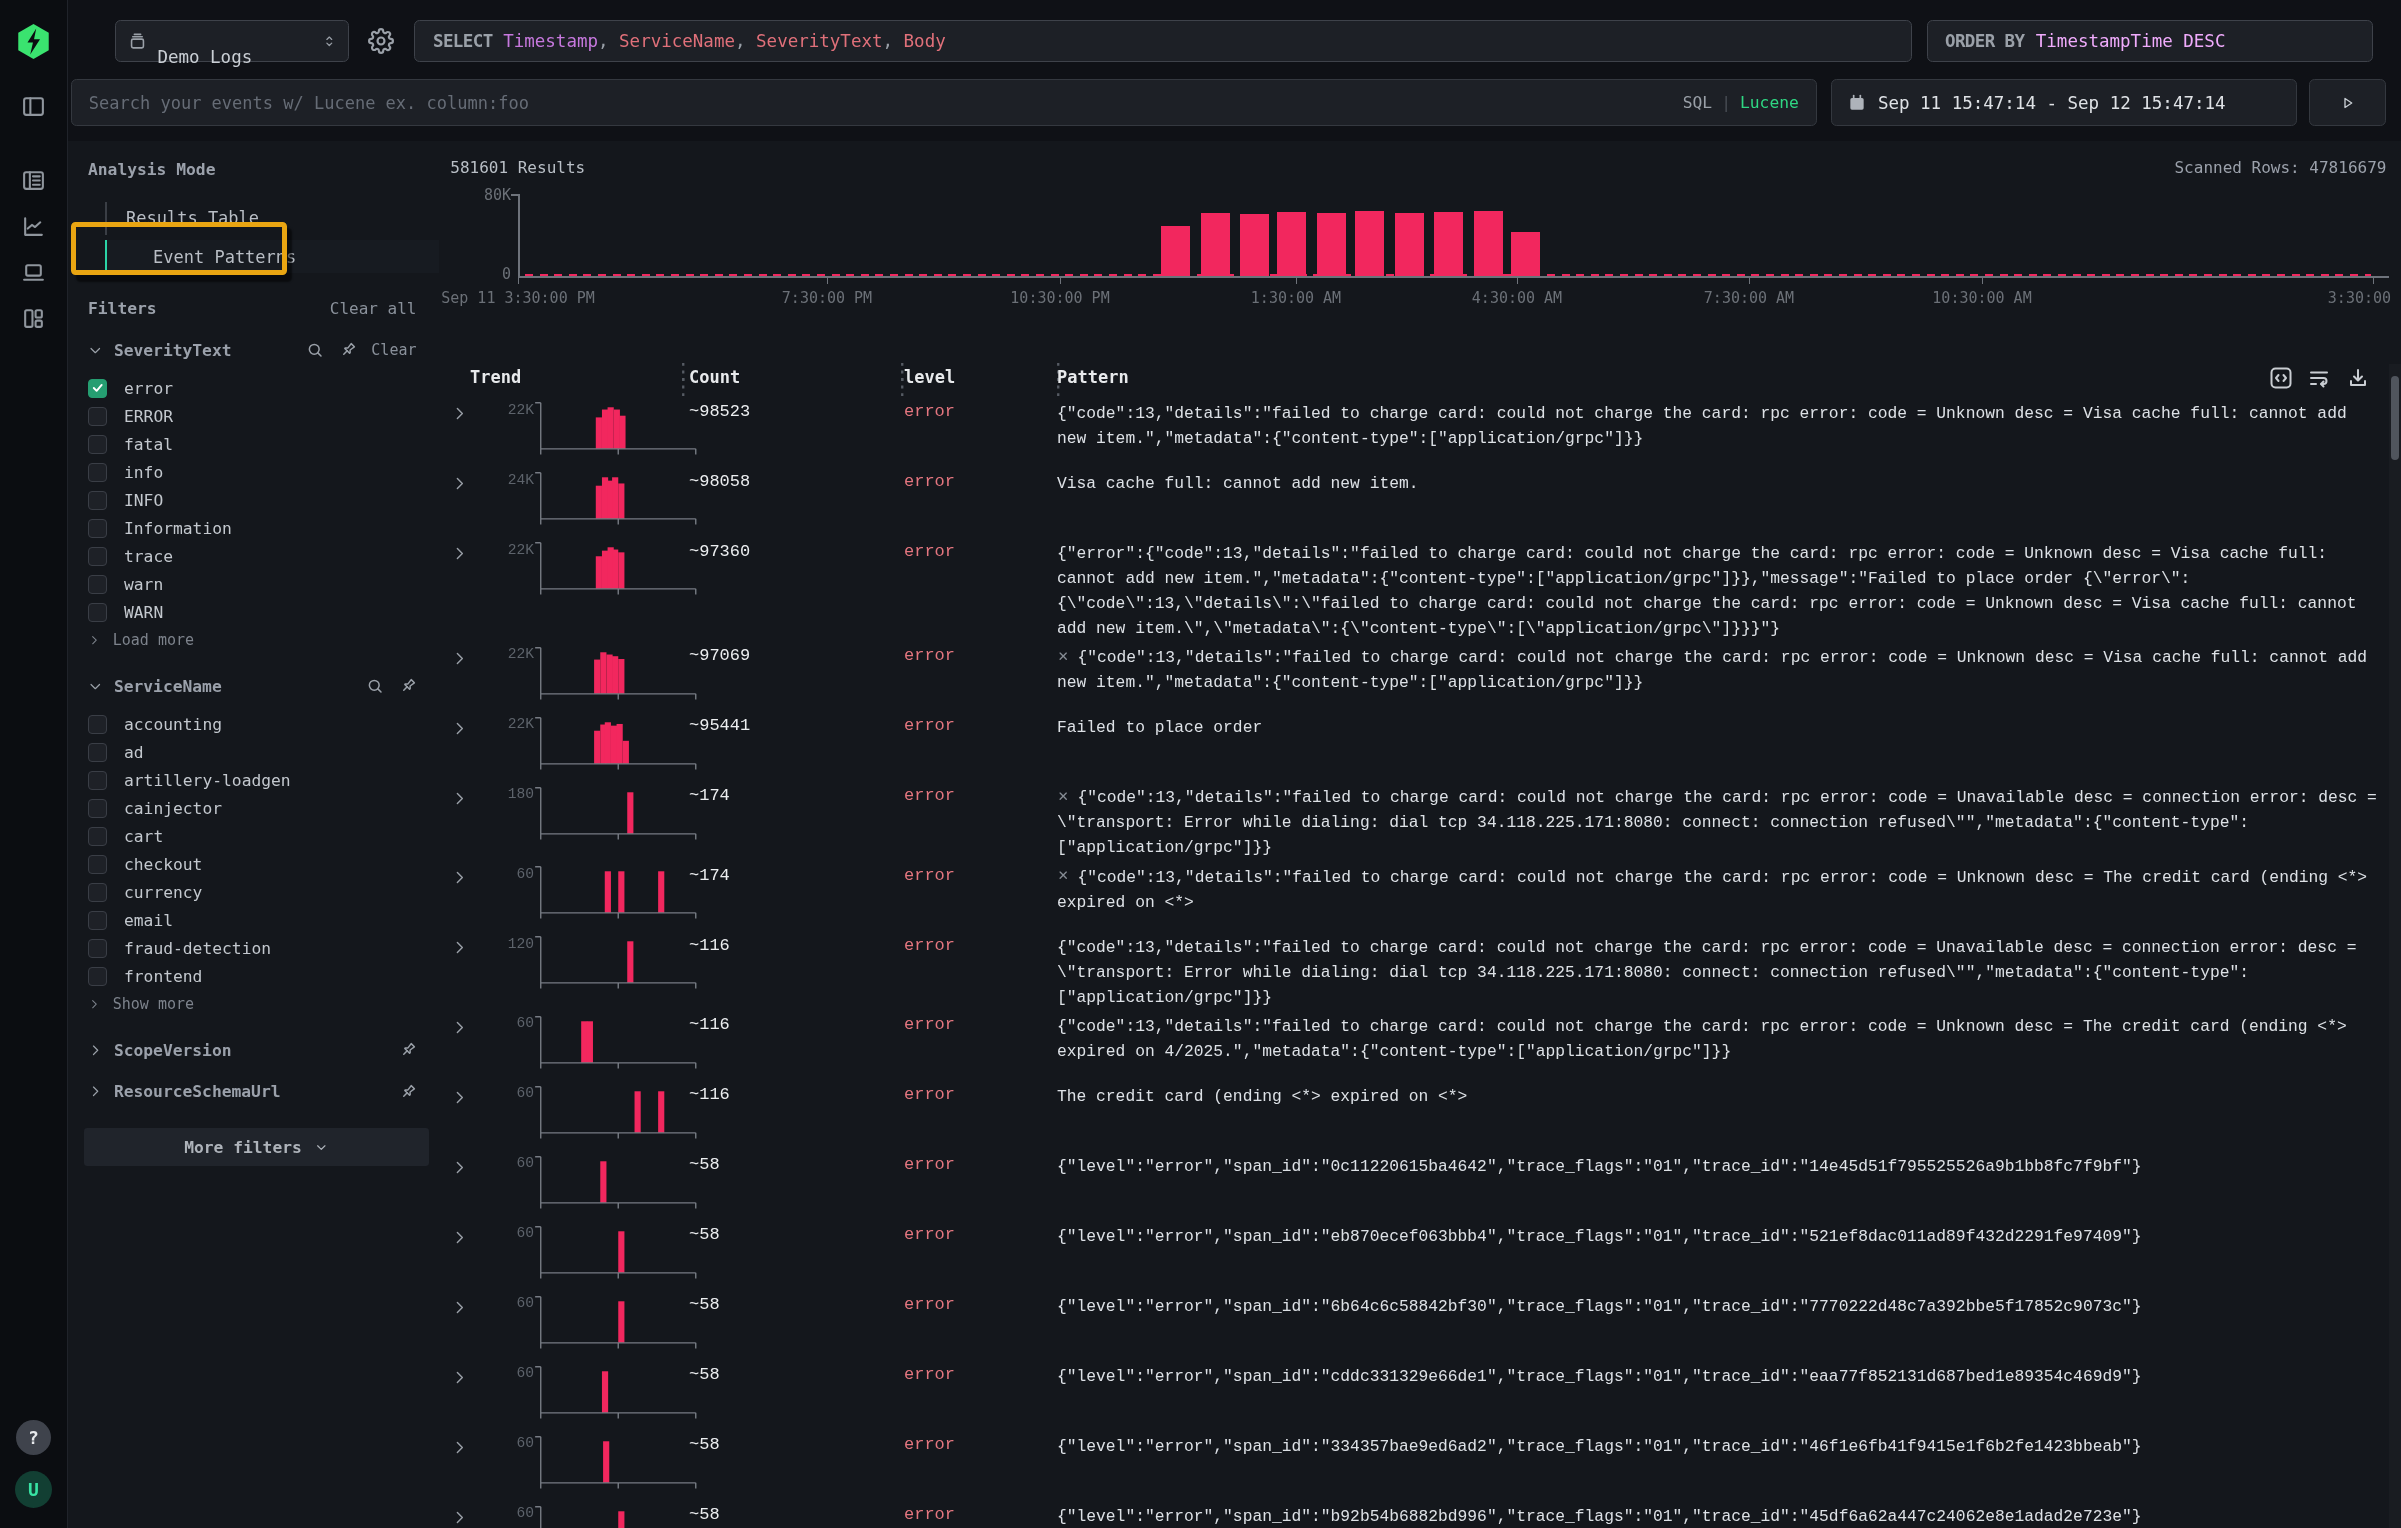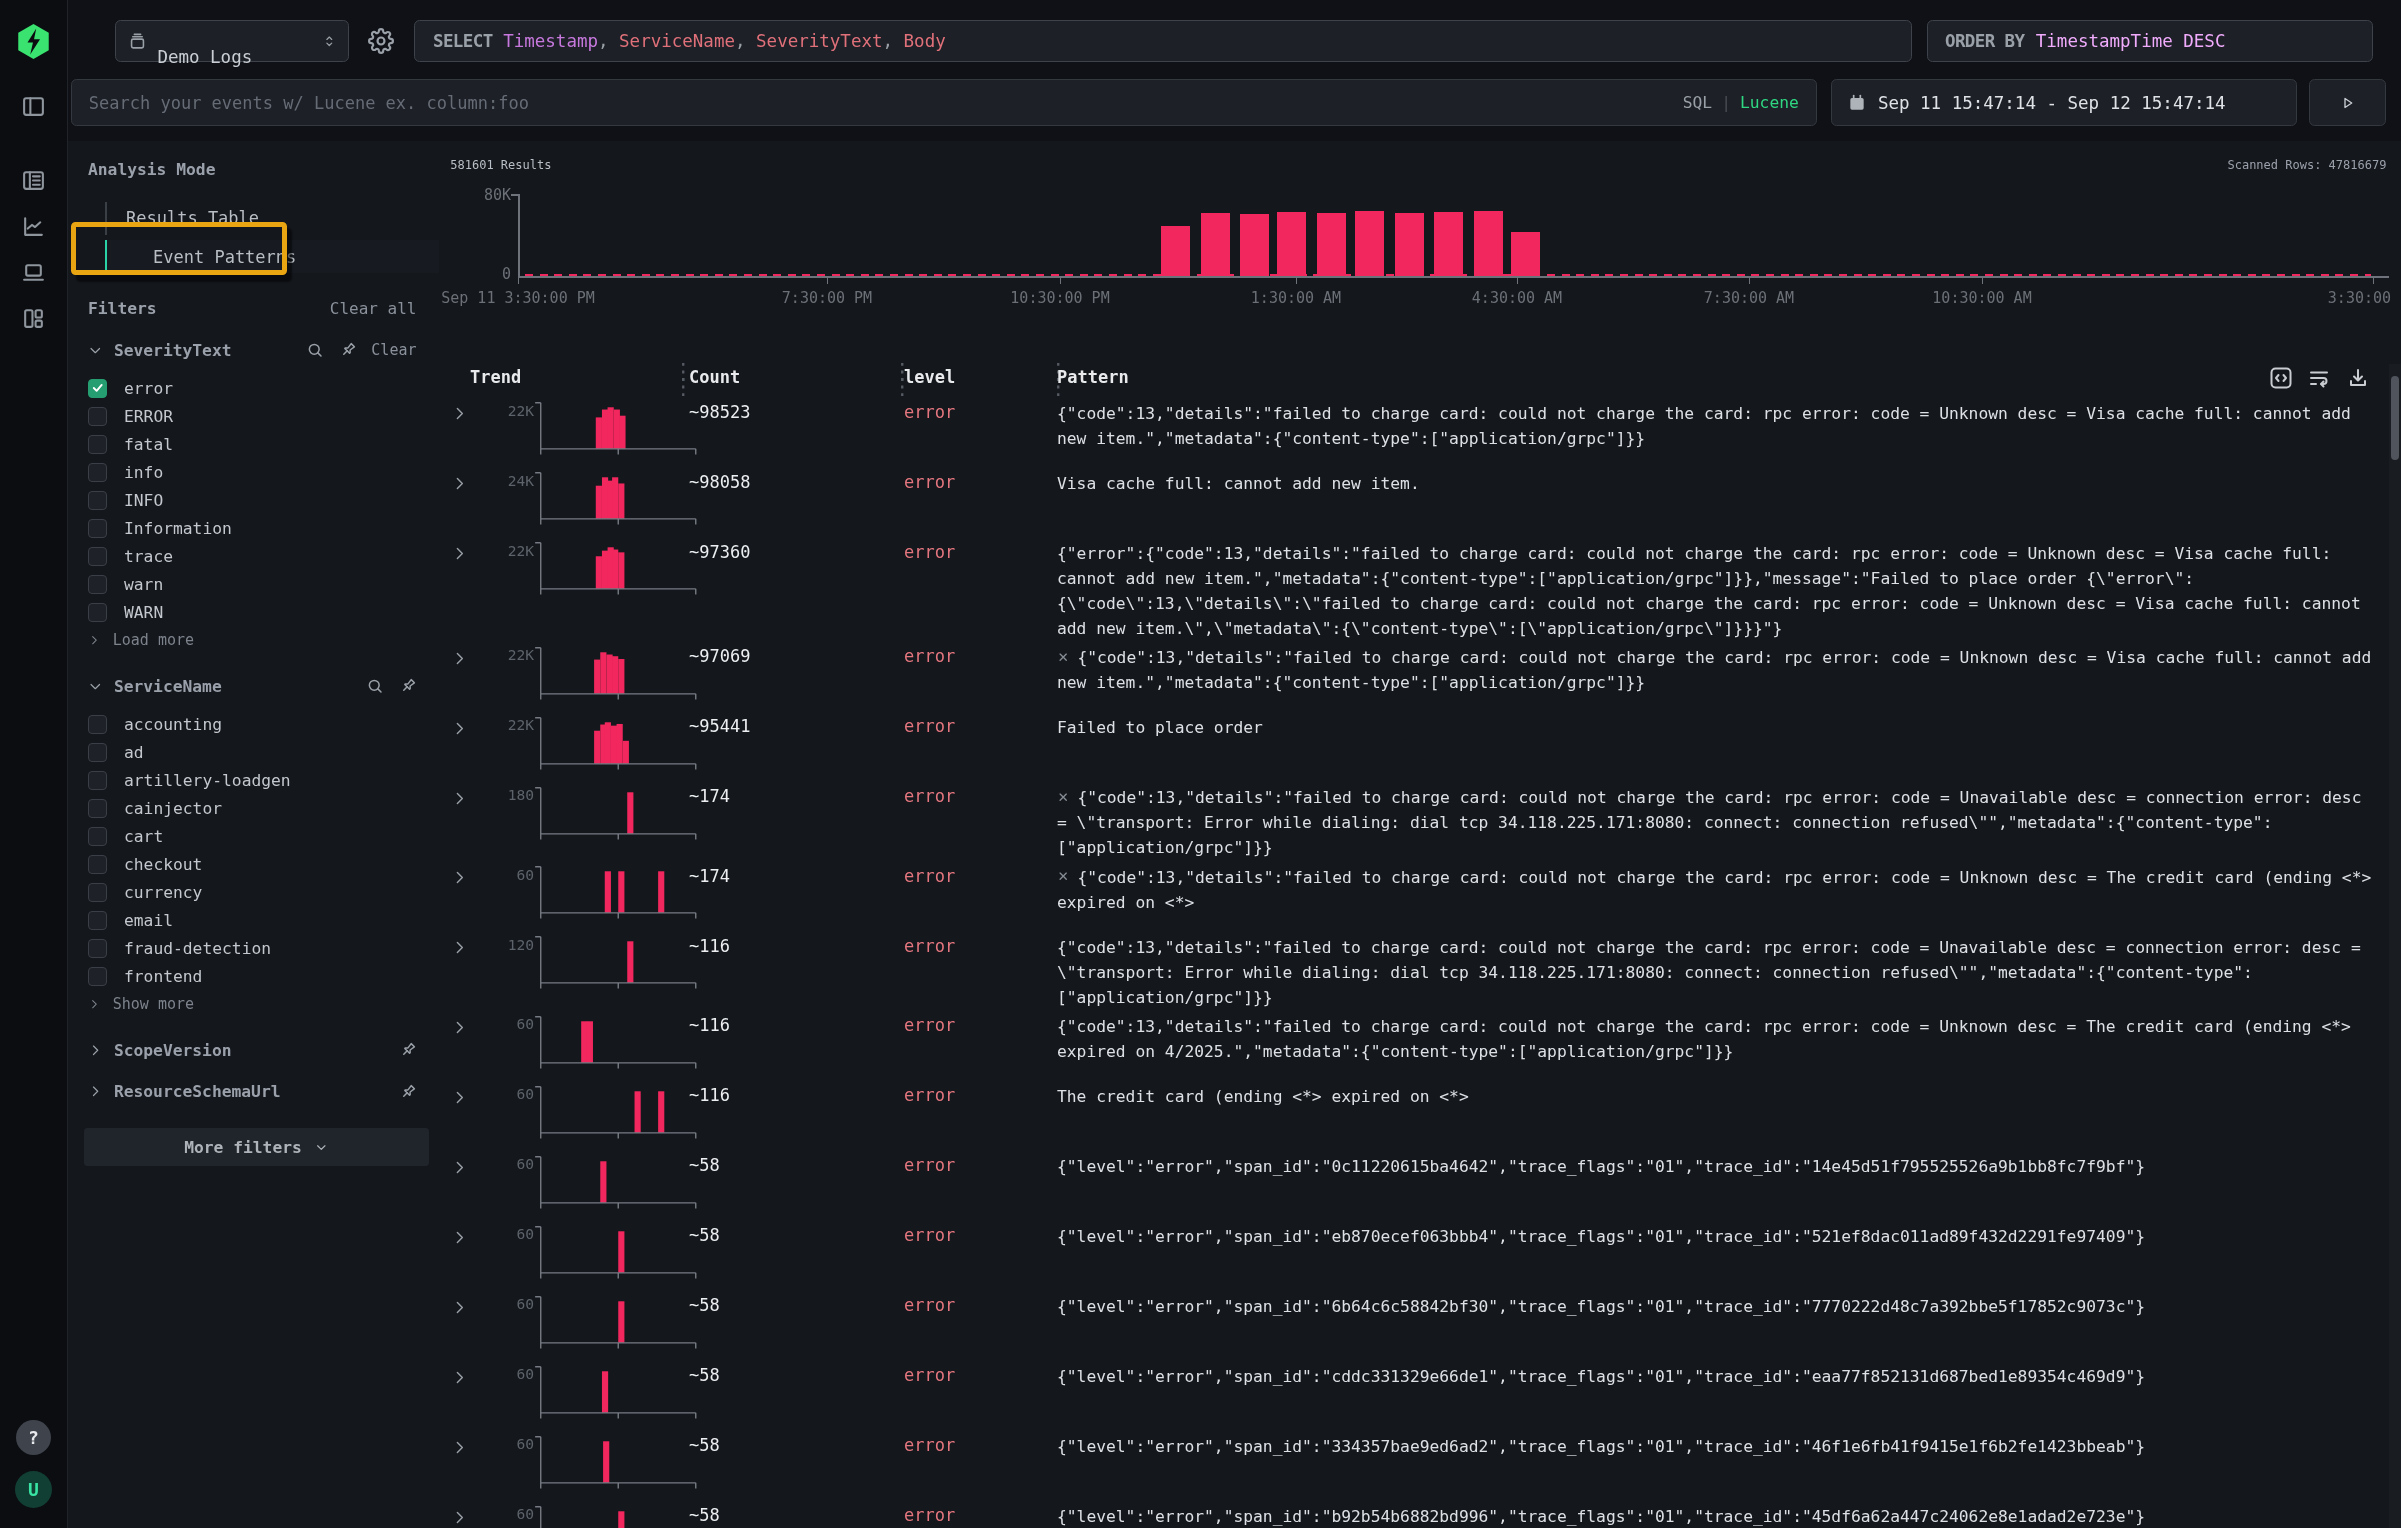--- a/index.html
+++ b/index.html
@@ -68,21 +68,21 @@
   .cb.checked svg { width:13.5px; height:13.5px; stroke-width:3.4; }
   .fopt .olabel { font-size:16.3px; color:#c3c8ce; margin-left:17px; }
   .fmore { display:flex; align-items:center; height:28px; color:#7d838c; font-size:15px; }
   .fmore .chev { width:12.4px; height:12.4px; margin-right:12.4px; }
   .fmore .chev svg { width:12.4px; height:12.4px; }
   #more-filters { margin:27px 0 0 -4px; width:345px; height:38px; background:#20242b; border-radius:3.4px; display:flex; align-items:center; justify-content:center; gap:12.4px; color:#aeb3ba; font-size:16.3px; font-weight:bold; }
   #more-filters svg { width:14.6px; height:14.6px; }
 
   
   #main { position:absolute; left:439px; top:141px; right:0; bottom:0; background:#14171c; }
-  #results-row { position:absolute; left:11.3px; right:14.6px; top:17px; display:flex; justify-content:space-between; font-size:12px; color:#b9bfc6; }
+  #results-row { position:absolute; left:11.3px; right:14.6px; top:17px; display:flex; justify-content:space-between; font-size:16px; color:#b9bfc6; }
   #scanned { color:#9ba1ab; }
 
   #chart { position:absolute; left:0; right:0; top:45px; height:118px; }
   #plot { position:absolute; left:79px; width:1870px; top:8px; height:82px; }
   #plot .yaxis { position:absolute; left:0; top:0; bottom:0; width:1.7px; background:#6e737b; }
   #plot .ytick { position:absolute; left:-6.8px; top:0; width:6.8px; height:1.7px; background:#6e737b; }
   #plot .baseline { position:absolute; left:0; right:-1.1px; bottom:-1.7px; height:1.7px; background:#6e737b; }
   .ylab { position:absolute; width:39px; text-align:right; font-size:15px; color:#6b7077; }
   .hbar { position:absolute; bottom:0; background:#f2275e; }
   #dashline { position:absolute; height:2.8px; bottom:-0.6px; left:6.8px; right:17px; }
@@ -91,21 +91,21 @@
 
   
   #thead { position:absolute; left:0; right:11.3px; top:224px; height:27px; }
   .th { position:absolute; top:2.3px; font-size:17px; font-weight:bold; color:#e8eaec; }
   .thsep { position:absolute; top:-1.1px; font-size:22.5px; color:#565b63; letter-spacing:0; line-height:14.6px; }
   #thead-icons { position:absolute; right:19px; top:0; display:flex; gap:12.4px; color:#c9cdd2; }
   #thead-icons .tico { width:26px; height:26px; display:flex; align-items:center; justify-content:center; }
   #thead-icons .tico svg { width:24px; height:24px; }
 
   #rows { position:absolute; left:0; right:22.5px; top:255px; bottom:0; overflow:hidden; }
-  .prow { position:relative; min-height:70px; padding:4.5px 0 0 618px; }
+  .prow { position:relative; min-height:70px; padding:4.5px 0 0 618px;font-family:Liberation Mono, monospace; }
   .rchev { position:absolute; left:12.4px; top:9px; width:17px; height:17px; color:#9aa0a8; }
   .rchev svg { width:17px; height:17px; }
   .spark { position:absolute; left:50px; top:1.1px; display:flex; }
   .spark .slabel { width:45px; text-align:right; font-size:14.6px; color:#5d636b; padding-top:4.5px; }
   .rcount { position:absolute; left:250px; top:5.6px; font-size:17px; color:#eceef0; }
   .rlevel { position:absolute; left:465px; top:5.6px; font-size:17px; color:#e4767f; }
   .rpattern { font-size:16.3px; line-height:25px; color:#dde1e6; overflow-wrap:anywhere; max-width:1329px; }
   .xmark { display:inline-block; color:#868c94; margin-right:8px; }
   .xmark svg { width:12.4px; height:12.4px; stroke-width:2.6; }
 

